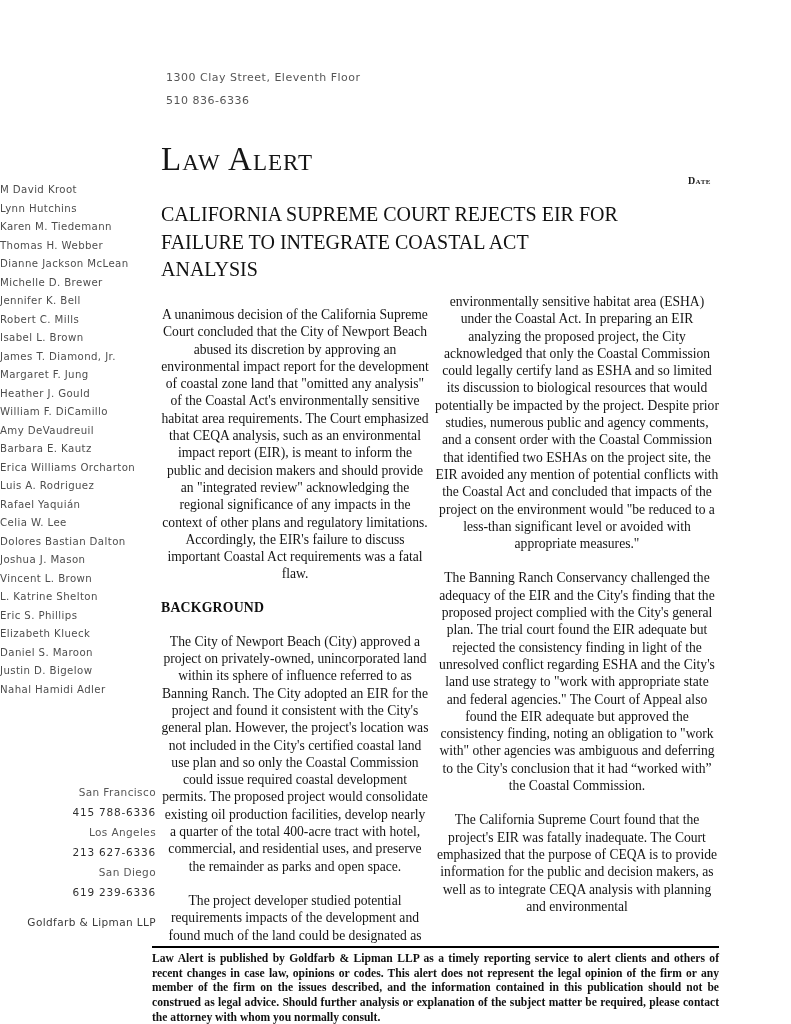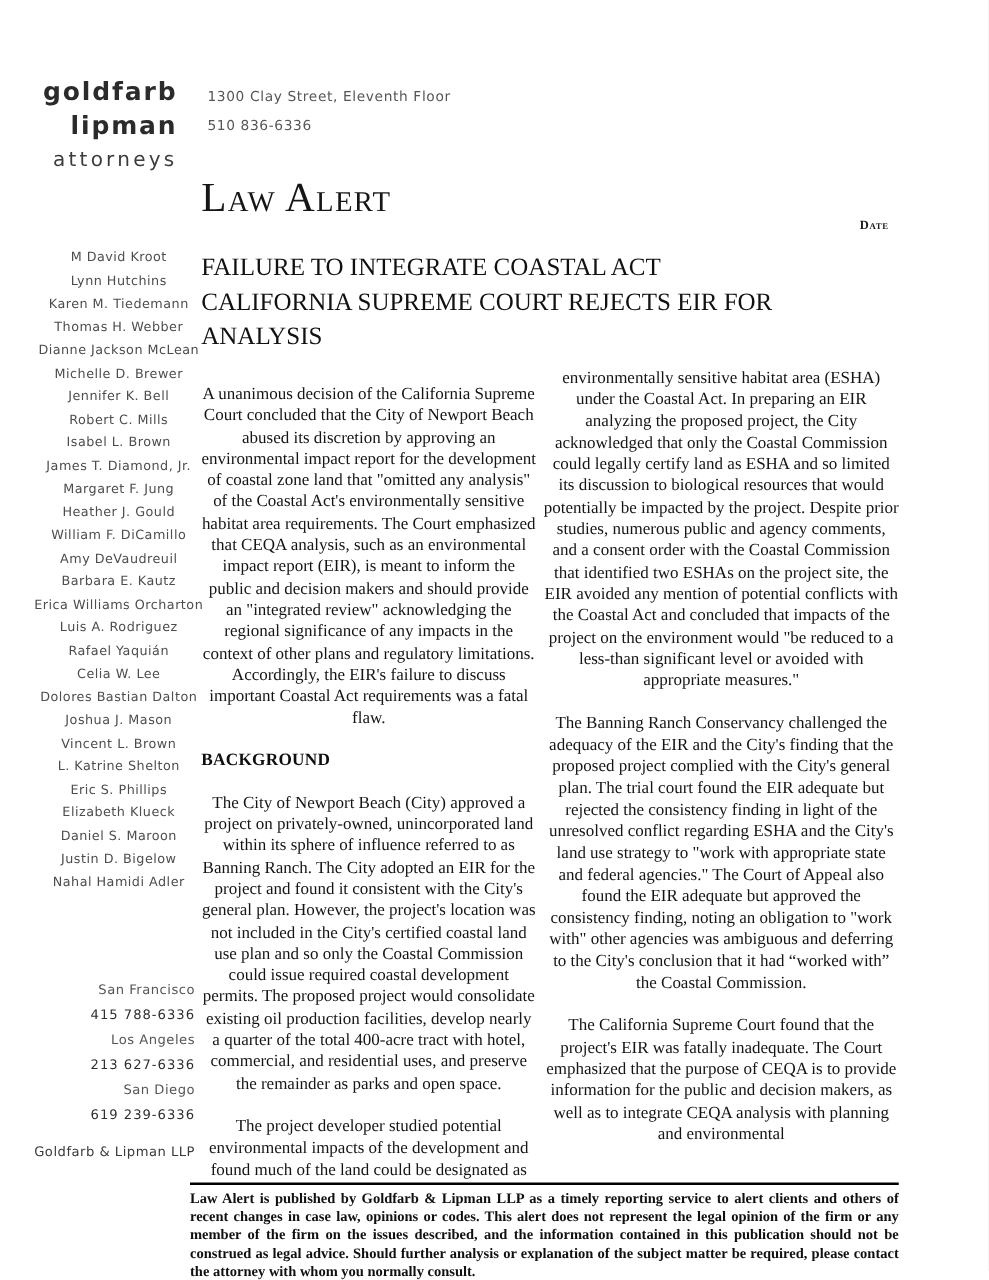--- a/index.html
+++ b/index.html
@@ -24,22 +24,22 @@
   .date { position:absolute; top:127px; right:80px;
           font-variant:small-caps; font-weight:bold; font-size:10px; letter-spacing:0.5px;margin-top:48px; }
 
   
   .title { position:absolute; top:141px; left:161px; margin:0;
            font-variant:small-caps; font-weight:normal; font-size:33px; letter-spacing:1px; color:#161616; }
   .headline { position:absolute; top:201px; left:161px; width:575px; margin:0;
               font-weight:normal; font-size:20px; line-height:27.5px; color:#111; }
 
   
-  .attorneys { position:absolute; top:181px; left:0; width:156px; margin:17px; padding:0;
-               list-style:none; text-align:center;
+  .attorneys { position:absolute; top:181px; left:0; width:156px; margin:0; padding:0;
+               list-style:none; text-align:left;
                font-family:"DejaVu Sans", sans-serif; font-size:10.2px; color:#4d4d4d;
                letter-spacing:0.4px; }
   .attorneys li { line-height:18.5px; }
 
   .offices { position:absolute; top:782px; left:0; width:156px; text-align:right;
              font-family:"DejaVu Sans", sans-serif; font-size:10.5px; letter-spacing:0.4px; }
   .offices .city  { color:#565656; line-height:20px; }
   .offices .phone { color:#2f2f2f; line-height:20px; letter-spacing:0.8px; }
   .firm-sig { position:absolute; top:916px; left:0; width:156px; text-align:right;
               font-family:"DejaVu Sans", sans-serif; font-size:10.5px; color:#3a3a3a; letter-spacing:0.4px; }
@@ -54,38 +54,33 @@
   
   .footer { position:absolute; top:946px; left:152px; width:567px;
             border-top:2.5px solid #000; padding-top:4px;
             font-weight:bold; font-size:11.6px; line-height:14.7px; text-align:justify; color:#101010; }
 </style>
 </head>
 <body>
 
 <div class="page">
 
-  <div class="logo">
-    <div class="l-bold">goldfarb</div>
-    <div class="l-bold">lipman</div>
-    <div class="l-light">attorneys</div>
-  </div>
 
   <div class="contact">
     <div>1300 Clay Street, Eleventh Floor</div>
     <div>510 836-6336</div>
   </div>
 
   <div class="date">Date</div>
 
   <h1 class="title">Law Alert</h1>
 
   <h2 class="headline">
+    <div>CALIFORNIA SUPREME COURT REJECTS EIR FOR</div>
     <div>FAILURE TO INTEGRATE COASTAL ACT</div>
-    <div>CALIFORNIA SUPREME COURT REJECTS EIR FOR</div>
     <div>ANALYSIS</div>
   </h2>
 
   <ul class="attorneys">
     <li>M David Kroot</li>
     <li>Lynn Hutchins</li>
     <li>Karen M. Tiedemann</li>
     <li>Thomas H. Webber</li>
     <li>Dianne Jackson McLean</li>
     <li>Michelle D. Brewer</li>
@@ -121,21 +116,21 @@
     <div class="city">San Diego</div>
     <div class="phone">619 239-6336</div>
   </div>
   <div class="firm-sig">Goldfarb &amp; Lipman LLP</div>
 
   <main class="columns">
     <div class="col-a">
       <p>A unanimous decision of the California Supreme Court concluded that the City of Newport Beach abused its discretion by approving an environmental impact report for the development of coastal zone land that "omitted any analysis" of the Coastal Act's environmentally sensitive habitat area requirements. The Court emphasized that CEQA analysis, such as an environmental impact report (EIR), is meant to inform the public and decision makers and should provide an "integrated review" acknowledging the regional significance of any impacts in the context of other plans and regulatory limitations. Accordingly, the EIR's failure to discuss important Coastal Act requirements was a fatal flaw.</p>
       <h3>BACKGROUND</h3>
       <p>The City of Newport Beach (City) approved a project on privately-owned, unincorporated land within its sphere of influence referred to as Banning Ranch. The City adopted an EIR for the project and found it consistent with the City's general plan. However, the project's location was not included in the City's certified coastal land use plan and so only the Coastal Commission could issue required coastal development permits. The proposed project would consolidate existing oil production facilities, develop nearly a quarter of the total 400-acre tract with hotel, commercial, and residential uses, and preserve the remainder as parks and open space.</p>
-      <p>The project developer studied potential environmental impacts of the development and found much of the land could be designated as</p>
+      <p>The project developer studied potential requirements impacts of the development and found much of the land could be designated as</p>
     </div>
     <div class="col-b">
       <p>environmentally sensitive habitat area (ESHA) under the Coastal Act. In preparing an EIR analyzing the proposed project, the City acknowledged that only the Coastal Commission could legally certify land as ESHA and so limited its discussion to biological resources that would potentially be impacted by the project. Despite prior studies, numerous public and agency comments, and a consent order with the Coastal Commission that identified two ESHAs on the project site, the EIR avoided any mention of potential conflicts with the Coastal Act and concluded that impacts of the project on the environment would "be reduced to a less-than significant level or avoided with appropriate measures."</p>
       <p>The Banning Ranch Conservancy challenged the adequacy of the EIR and the City's finding that the proposed project complied with the City's general plan. The trial court found the EIR adequate but rejected the consistency finding in light of the unresolved conflict regarding ESHA and the City's land use strategy to "work with appropriate state and federal agencies." The Court of Appeal also found the EIR adequate but approved the consistency finding, noting an obligation to "work with" other agencies was ambiguous and deferring to the City's conclusion that it had “worked with” the Coastal Commission.</p>
       <p>The California Supreme Court found that the project's EIR was fatally inadequate. The Court emphasized that the purpose of CEQA is to provide information for the public and decision makers, as well as to integrate CEQA analysis with planning and environmental</p>
     </div>
   </main>
 
   <footer class="footer">Law Alert is published by Goldfarb &amp; Lipman LLP as a timely reporting service to alert clients and others of recent changes in case law, opinions or codes. This alert does not represent the legal opinion of the firm or any member of the firm on the issues described, and the information contained in this publication should not be construed as legal advice. Should further analysis or explanation of the subject matter be required, please contact the attorney with whom you normally consult.</footer>
 

